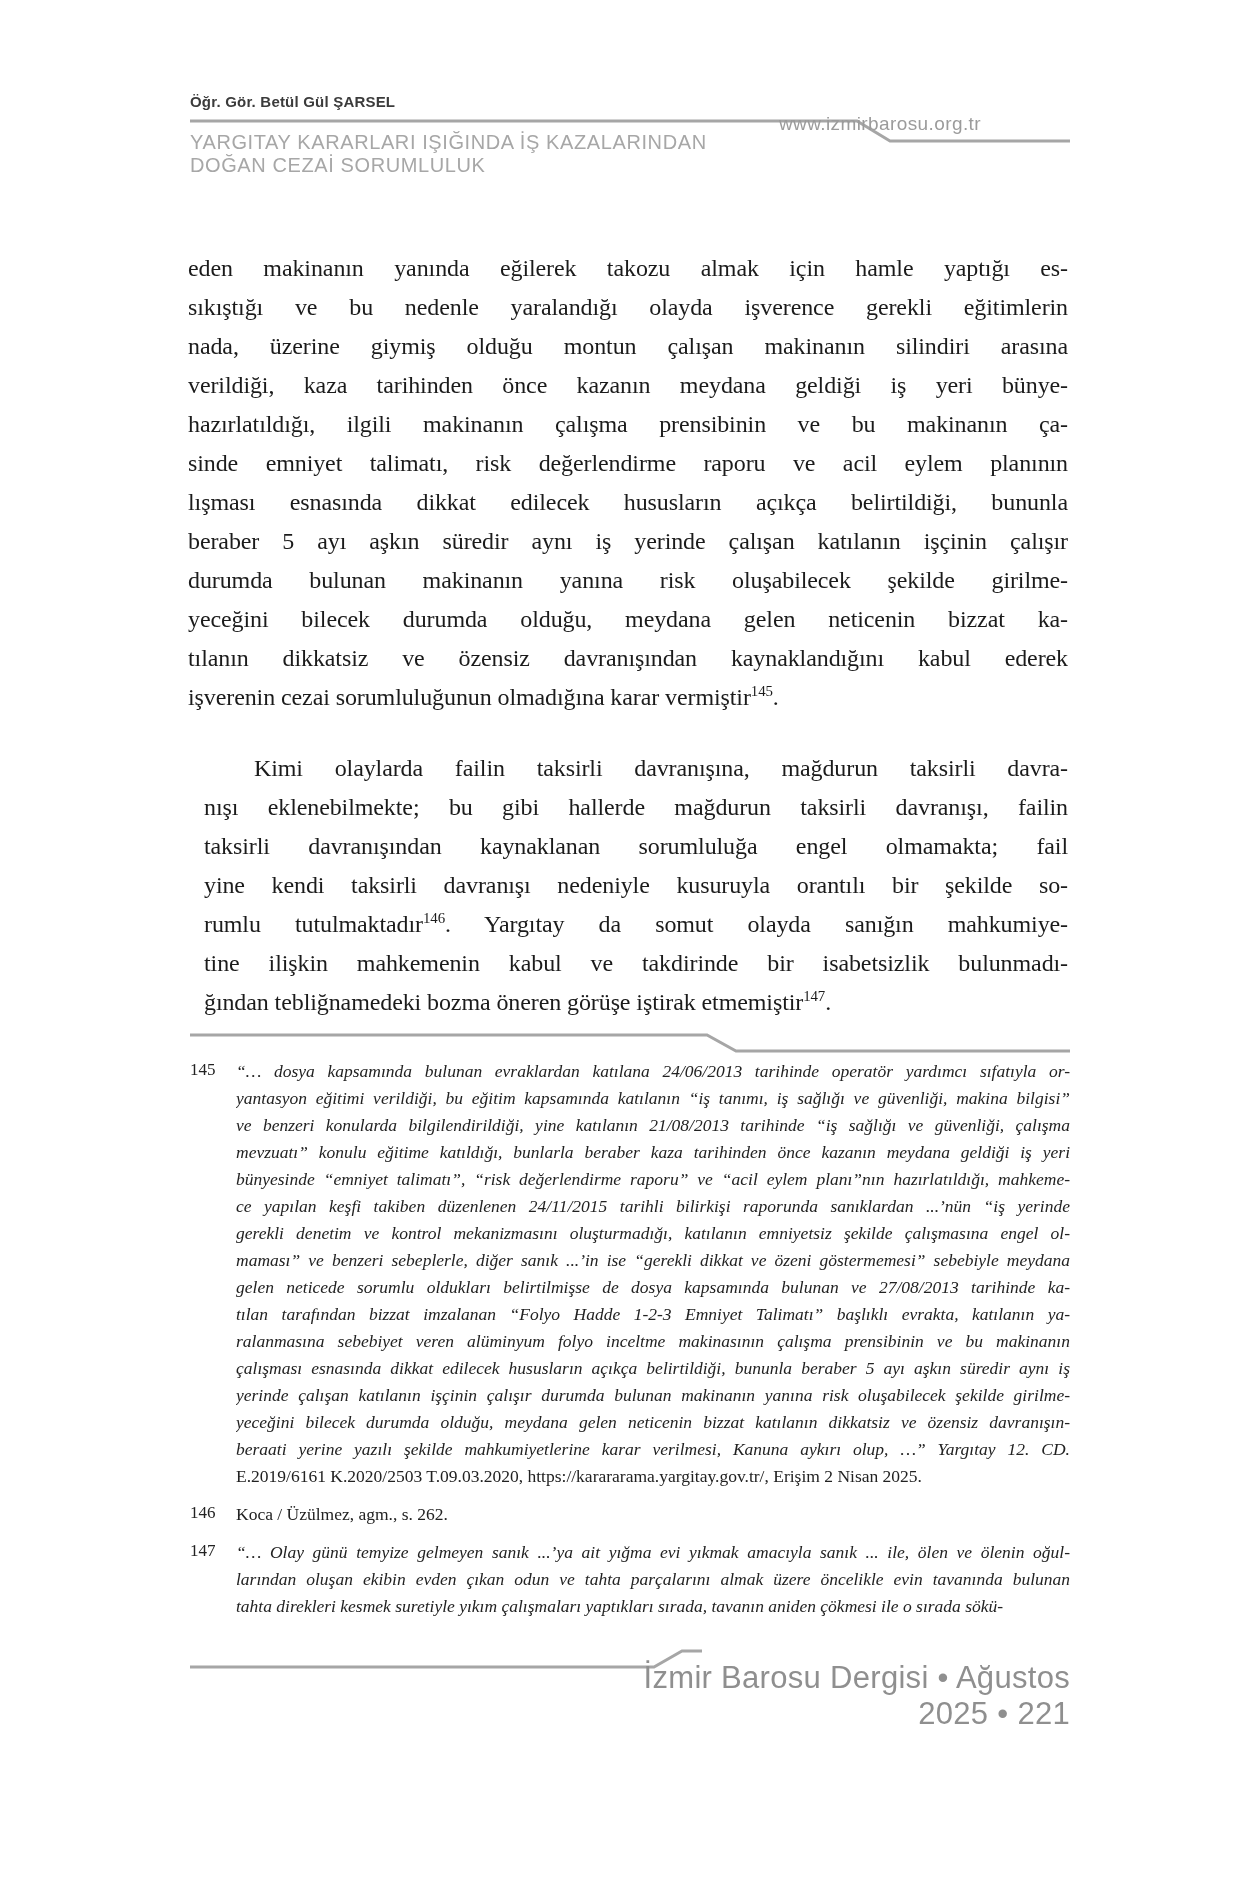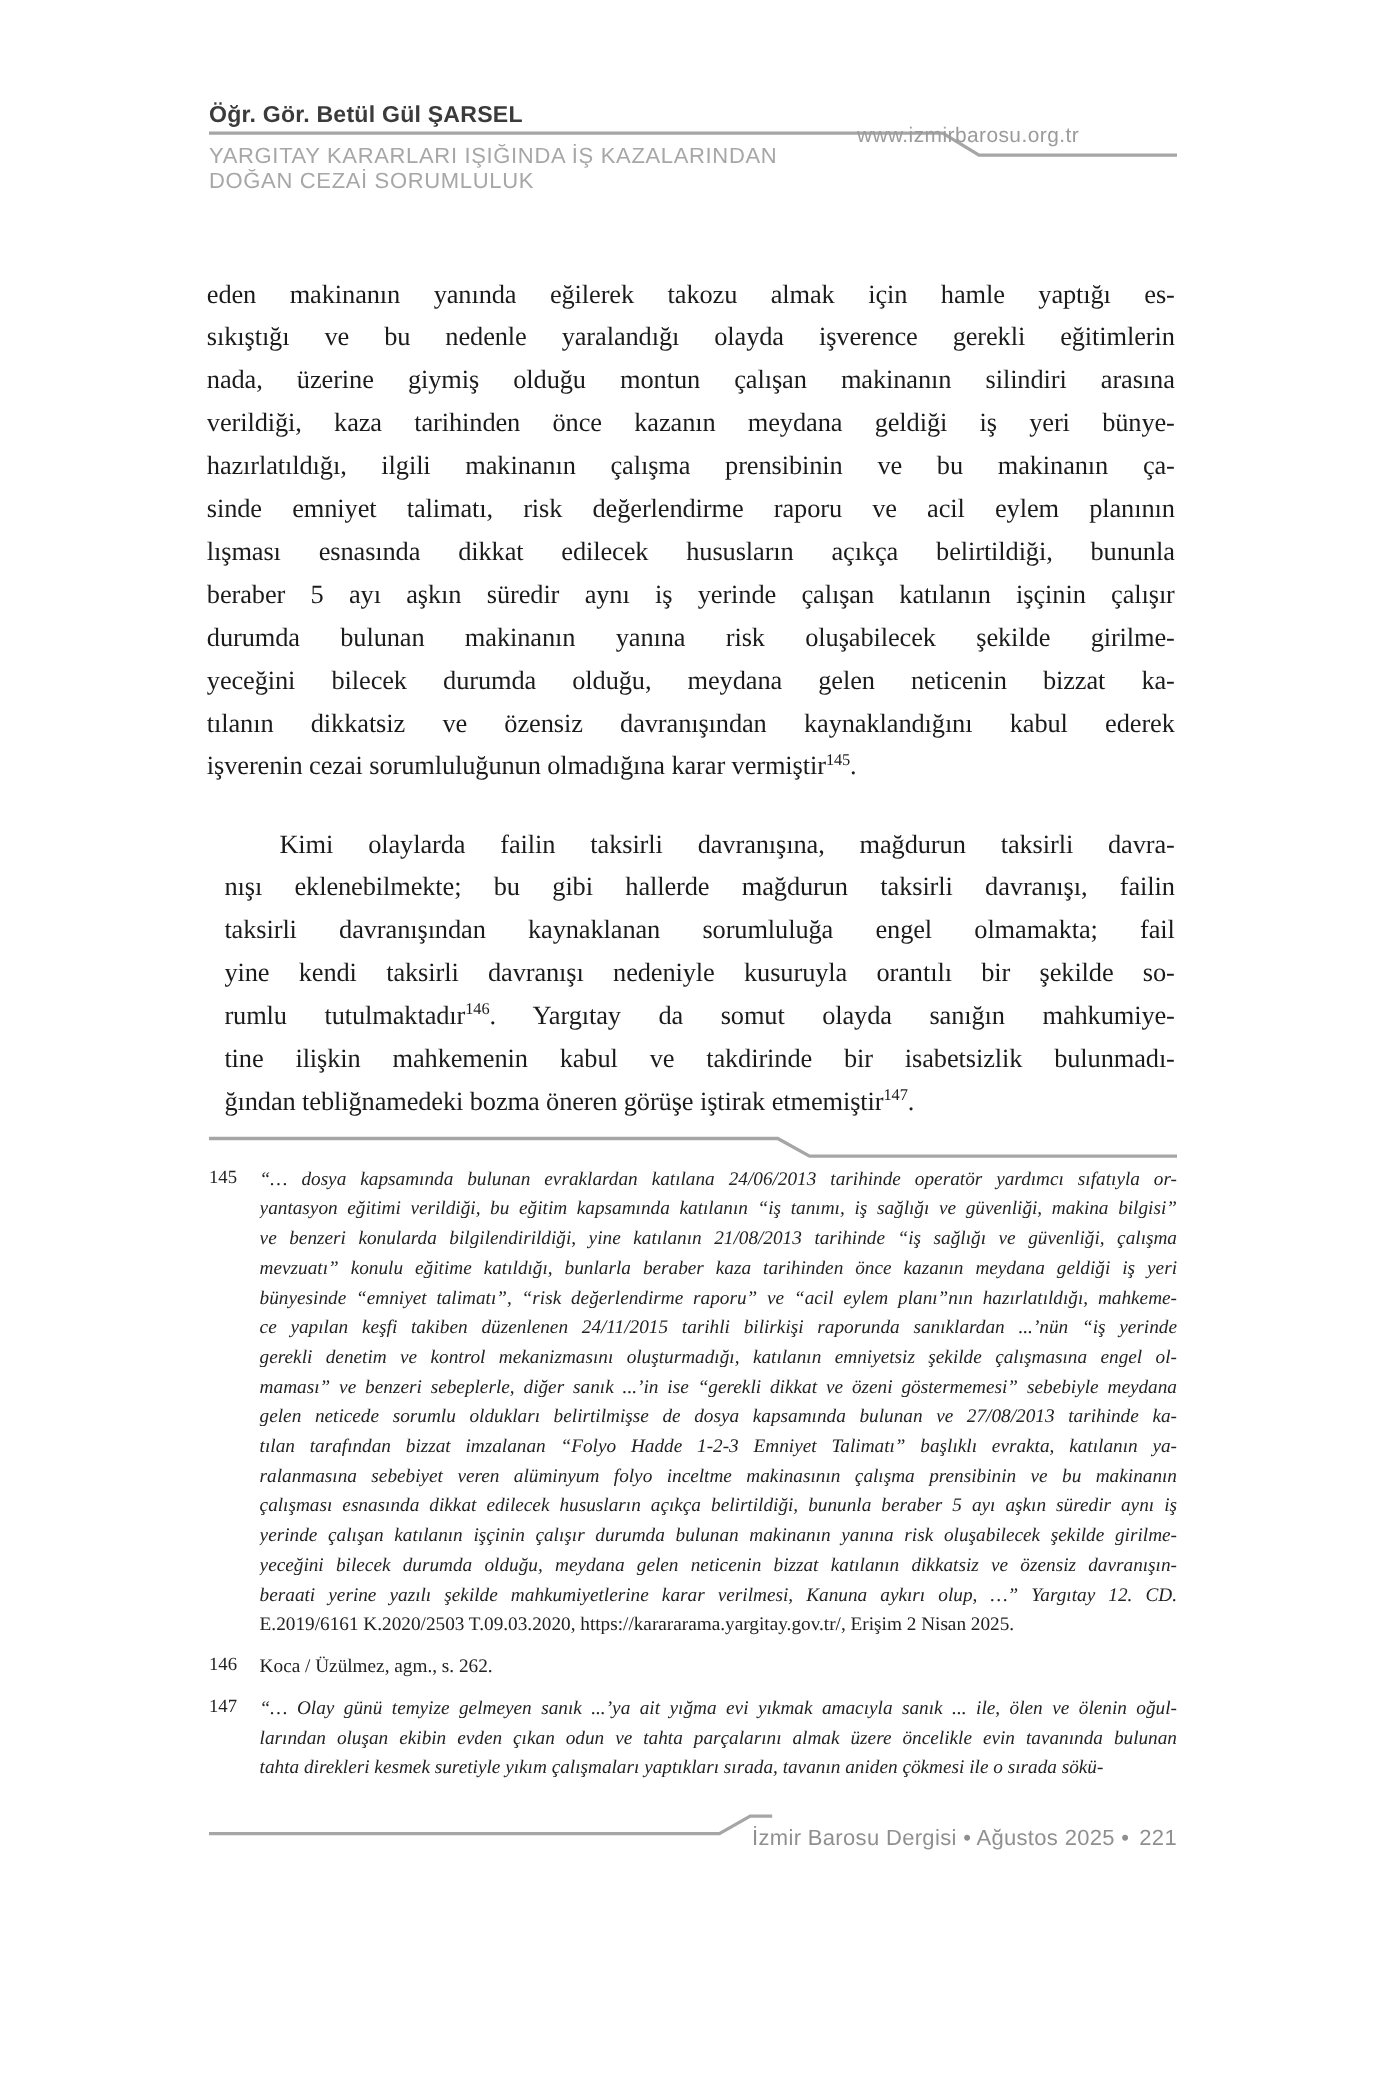--- a/index.html
+++ b/index.html
@@ -1,21 +1,21 @@
 <!DOCTYPE html>
 <html><head>
 <meta charset="utf-8">
 <style>
   html,body{margin:0;padding:0;background:#ffffff;}
   .page{position:relative;width:1260px;height:1890px;background:#ffffff;
         font-family:"Liberation Serif","DejaVu Serif",serif;overflow:hidden;}
 
   
   .author{position:absolute;left:190px;top:93px;font-family:"Liberation Sans",sans-serif;
-          font-weight:bold;font-size:21px;color:#3b3b3b;letter-spacing:.2px;}
+          font-weight:bold;font-size:15px;color:#3b3b3b;letter-spacing:.2px;}
   .header-rule{position:absolute;left:190px;top:117px;}
   .website{position:absolute;left:690px;width:380px;top:113px;text-align:center;
            font-family:"Liberation Sans",sans-serif;font-size:19px;color:#9b9b9b;letter-spacing:.4px;}
   .title{position:absolute;left:190px;top:131px;font-family:"Liberation Sans",sans-serif;
          font-size:20px;line-height:23px;color:#a7a7a7;letter-spacing:.6px;}
 
   
   main{position:absolute;left:188px;top:249px;width:880px;font-size:24px;
        line-height:39px;color:#1b1b1b;letter-spacing:-.1px;}
   .para + .para{margin-top:32px;margin-left:16px;}
@@ -30,21 +30,21 @@
              line-height:27px;color:#222222;}
   .fn{position:relative;padding-left:46px;}
   .fn + .fn{margin-top:11px;}
   .fn-num{position:absolute;left:0;top:-2px;font-style:normal;font-size:17px;color:#222222;}
   .fn .line{font-style:italic;max-height:27px;}
   .fn .line.roman{font-style:normal;}
 
   
   .footer-rule{position:absolute;left:190px;top:1646px;}
   .footer-text{position:absolute;left:600px;width:470px;top:1660px;text-align:right;
-               font-family:"Liberation Sans",sans-serif;font-size:20px;color:#8f8f8f;letter-spacing:.3px;}
+               font-family:"Liberation Sans",sans-serif;font-size:31px;color:#8f8f8f;letter-spacing:.3px;}
   .pagenum{margin-left:9px;}
   svg{display:block;}
 </style>
 </head>
 <body>
 
 <div class="page">
 
   <header>
     <div class="author">Öğr. Gör. Betül Gül ŞARSEL</div>

